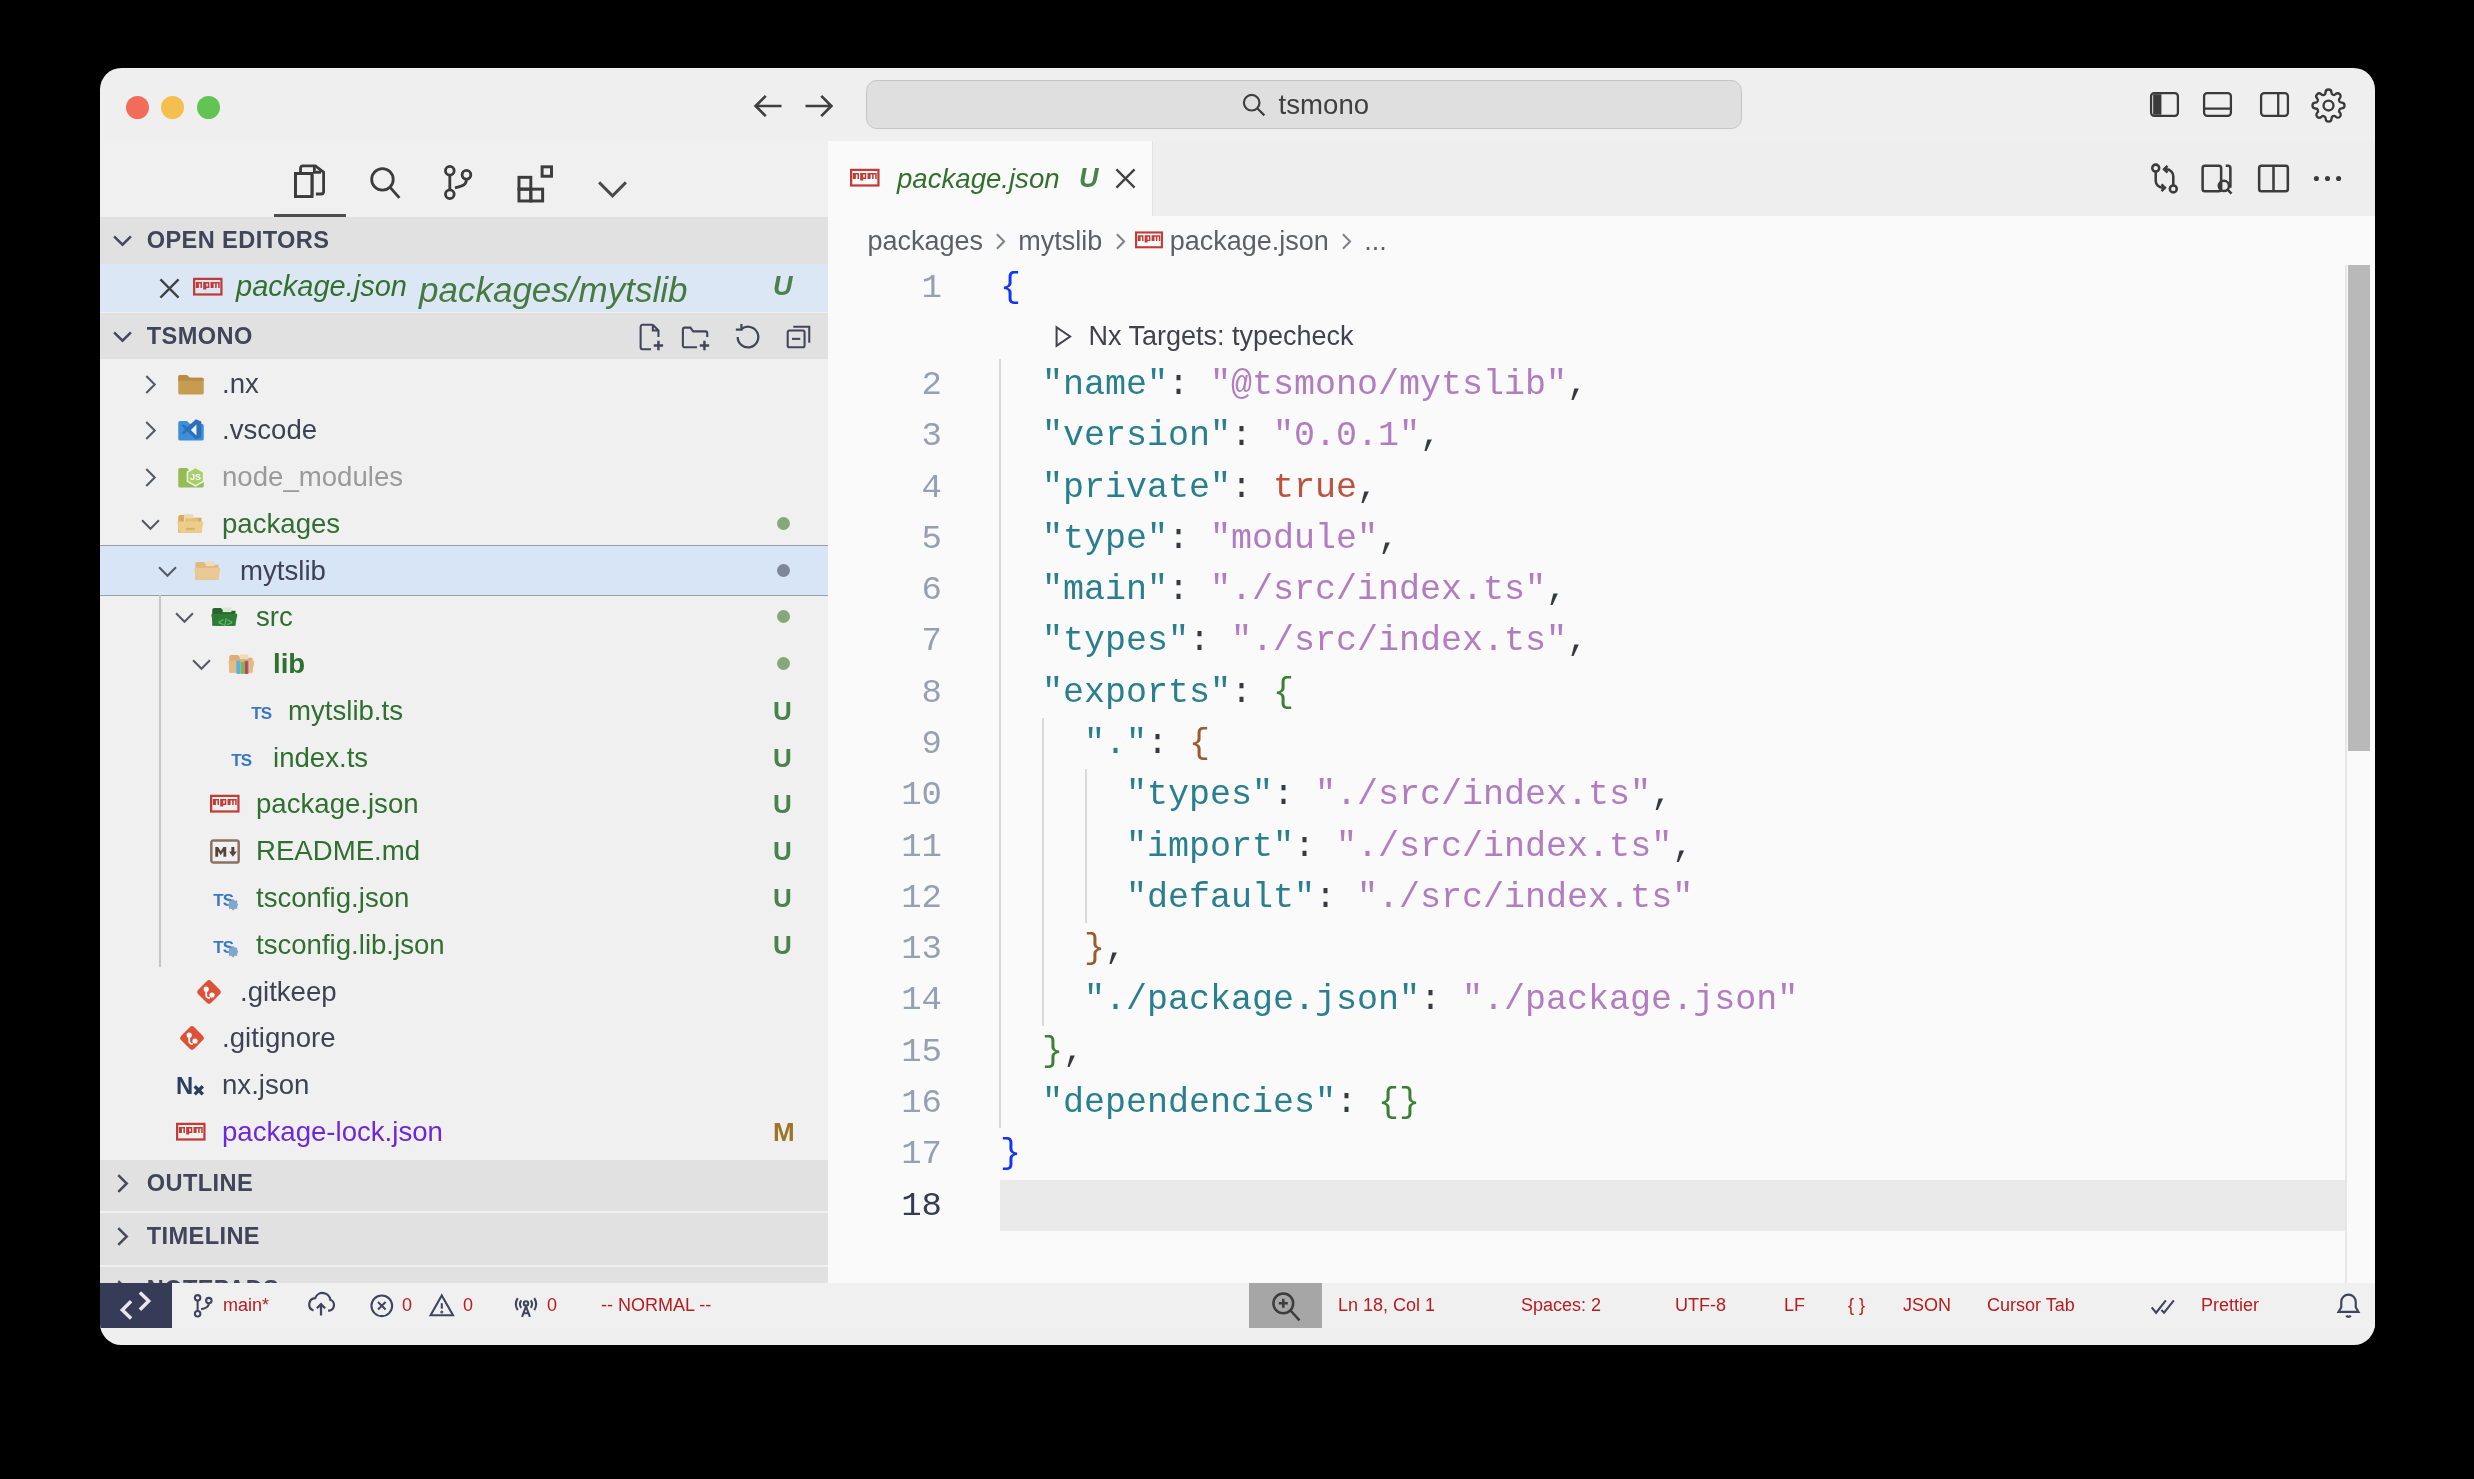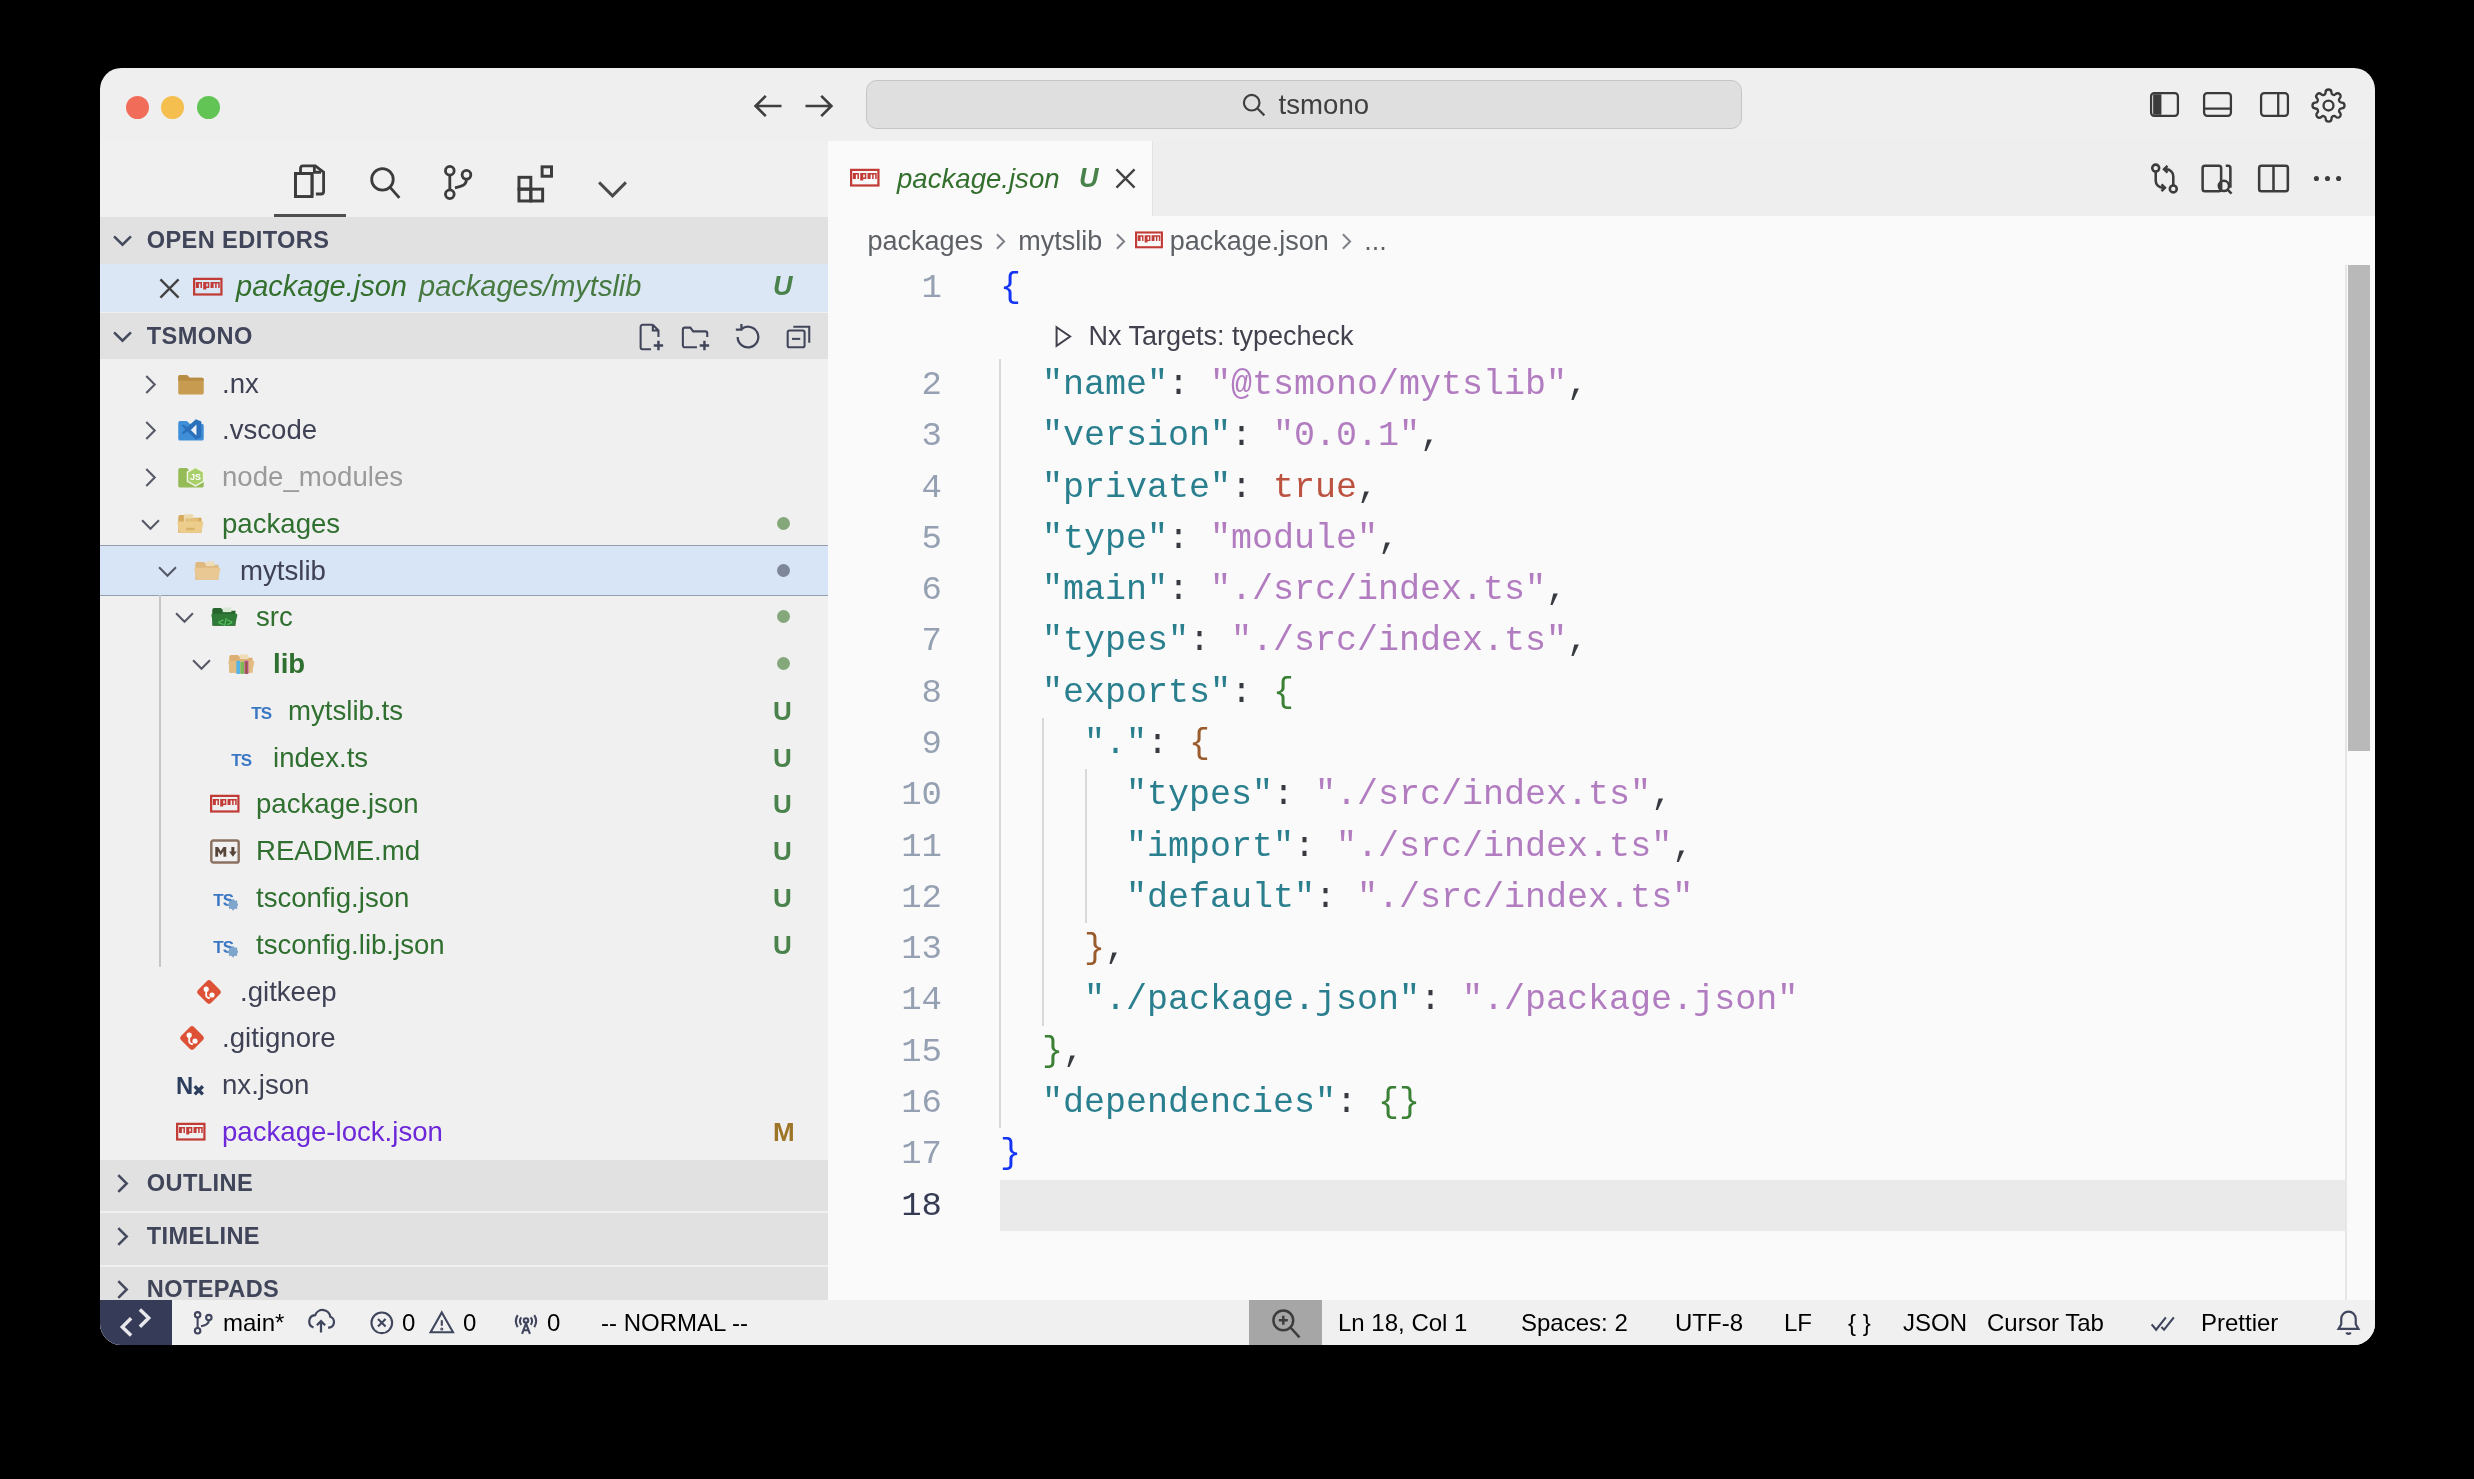--- a/index.html
+++ b/index.html
@@ -27,22 +27,22 @@
   .trow { position:absolute; left:0; width:728px; height:47px; display:flex; align-items:center; font-size:27.6px; color:#3e4254; }
   .green { color:#2f6f2f; }
   .gray { color:#9a9a9a; }
   .ochre { color:#6d28d9; }
   .ubadge { position:absolute; font-weight:bold; font-size:26px; color:#49824a; }
   .dot { position:absolute; left:677px; top:17px; width:13.3px; height:13.3px; border-radius:50%; }
   .tchev { position:absolute; top:10.7px; }
   .ticn { position:absolute; top:9px; }
   .tlbl { position:absolute; top:0; height:47px; display:flex; align-items:center; }
   #status {
-    position:absolute; left:0; bottom:0; width:100%; height:45px; background:#f1f0f1;
-    color:#000000; font-size:24px;
+    position:absolute; left:0; bottom:17px; width:100%; height:45px; background:#f1f0f1;
+    color:#b91c1c; font-size:18px;
   }
   .sit { position:absolute; top:0; height:45px; display:flex; align-items:center; }
   #editor { position:absolute; left:728px; top:73px; width:1547px; height:1159px; background:#efeeef; }
   #tab {
     position:absolute; left:0; top:0; width:325px; height:75px; background:#fbfafb;
     border-right:1.8px solid #e3e2e3;
   }
   #bcrumbs {
     position:absolute; left:0; top:75px; width:1547px; height:50px; background:#fbfafb;
     display:flex; align-items:center; color:#5d6166; font-size:27px; padding-left:35px;
@@ -133,21 +133,21 @@
         </svg>
       <svg class="abs" style="left:93px; top:12.4px;" width="30" height="23" viewBox="0 0 20 13">
           <rect x="0.75" y="0.75" width="18.2" height="10.4" fill="none" stroke="#c23c37" stroke-width="1.5"></rect>
           <g transform="translate(1.9,2.75) scale(0.0204)" fill="#c23c37">
             <path d="M0 200h100V50h50v150h50V0H0z"></path>
             <path d="M240 250h100v-50h100V0H240zM340 50h50v100h-50z"></path>
             <path d="M480 0v200h100V50h50v150h50V50h50v150h50V0z"></path>
           </g>
         </svg>
       <span class="abs" style="left:136px; top:6.2px; font-style:italic; font-size:29px; color:#33702d;">package.json</span>
-      <span class="abs" style="left:319px; top:6.2px; font-style:italic; font-size:29px; color:#467a41;">packages/mytslib</span>
+      <span class="abs" style="left:319px; top:6.2px; font-style:italic; font-size:35px; color:#467a41;">packages/mytslib</span>
       <span class="abs" style="left:673px; top:7.1px; font-style:italic; font-weight:bold; font-size:27px; color:#49824a;">U</span>
     </div>
     <div class="shead" style="top:172px; height:46px;">
       <svg class="chev" width="27" height="27" viewBox="0 0 16 16" fill="none" stroke="#454a5e" stroke-width="1.5">
           <path d="M3 5.5L8 10.5L13 5.5"></path>
         </svg>
       <span>TSMONO</span>
       <svg class="abs" style="left:535px; top:9px;" width="30" height="30" viewBox="0 0 16 16" fill="none" stroke="#40455a" stroke-width="1.1">
           <path d="M9.5 1.5H4a1 1 0 0 0-1 1v11a1 1 0 0 0 1 1h4.5M9.5 1.5L12.5 4.5V8M9.5 1.5V4.5H12.5"></path>
           <path d="M12.5 10v5M10 12.5h5" stroke-width="1.3"></path>

